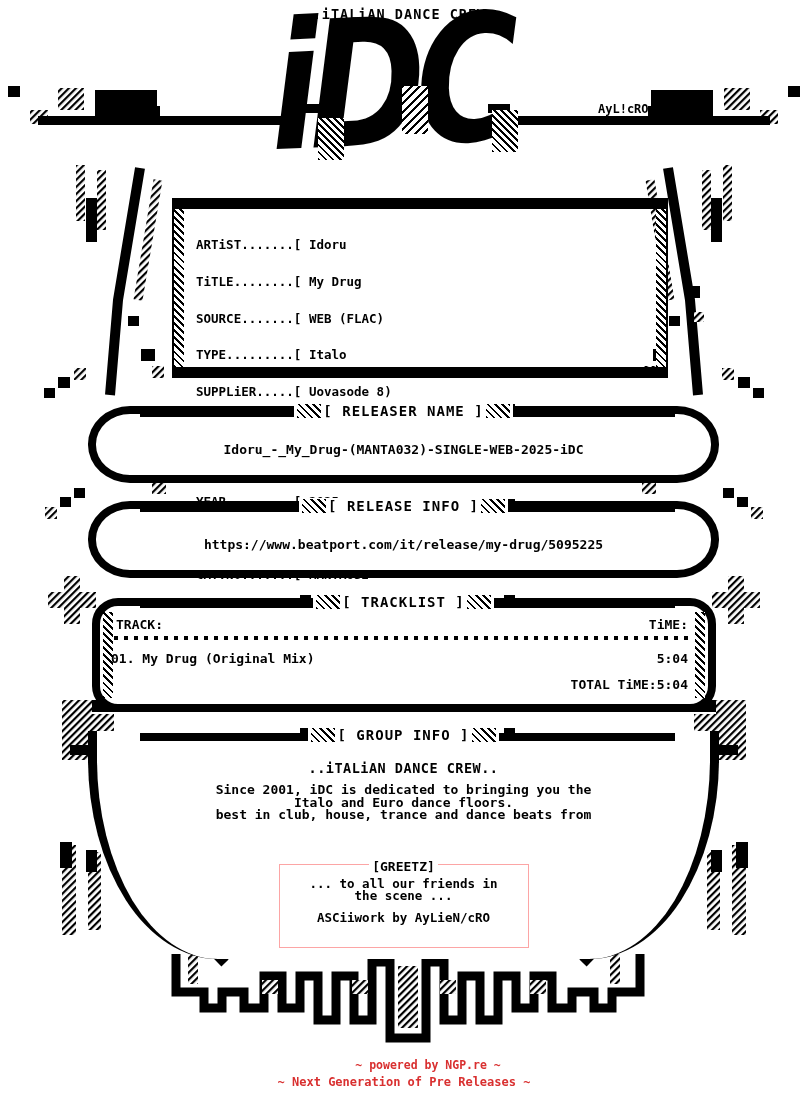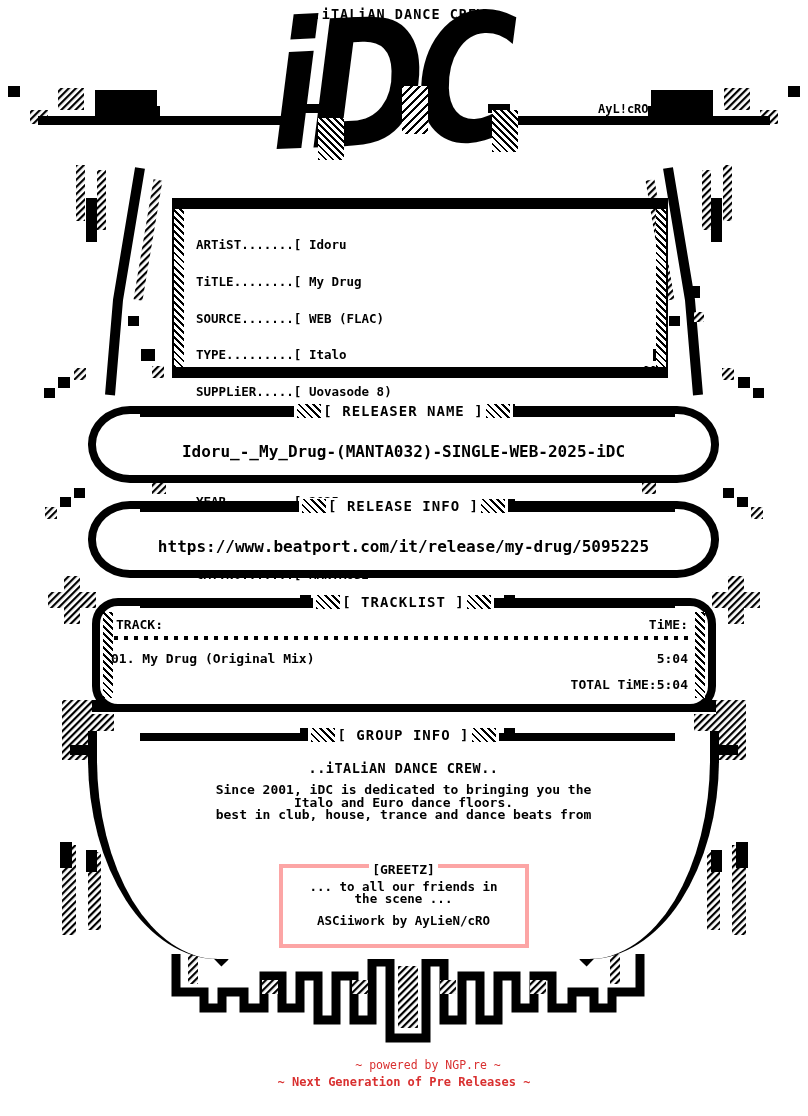--- a/index.html
+++ b/index.html
@@ -36,50 +36,50 @@
   .sec-bar::before,.sec-bar::after{content:"";position:absolute;top:-5px;width:11px;height:10px;background:#000;}
   .sec-bar::before{left:160px;} .sec-bar::after{right:160px;}
   .sec-label{position:absolute;left:0;right:0;top:0;text-align:center;}
   .sec-label .lbl-box{display:inline-block;background:#fff;padding:0 1px;font-size:14px;letter-spacing:1px;font-weight:bold;}
   .hx{display:inline-block;width:24px;height:14px;vertical-align:-2px;margin:0 2px;}
 
   
   .bubble{border:8px solid #000;border-radius:42px/38px;box-sizing:border-box;background:#fff;}
   .bubble-rn{left:88px;top:406px;width:631px;height:77px;}
   .bubble-ri{left:88px;top:501px;width:631px;height:77px;}
-  .bubble-text{position:absolute;left:0;right:0;top:28px;text-align:center;font-size:16px;font-weight:bold;}
+  .bubble-text{position:absolute;left:0;right:0;top:28px;text-align:center;font-size:13px;font-weight:bold;}
 
   
   .tbox{left:92px;top:598px;width:624px;height:114px;border:8px solid #000;border-radius:26px;box-sizing:border-box;background:#fff;}
   .tbox .edge-l{position:absolute;left:3px;top:6px;bottom:6px;width:10px;}
   .tbox .edge-r{position:absolute;right:3px;top:6px;bottom:6px;width:10px;}
   .tl-row{position:absolute;left:0;right:0;display:flex;justify-content:space-between;
           padding:0 20px 0 16px;font-size:13px;font-weight:bold;box-sizing:border-box;}
   .tl-dots{position:absolute;left:14px;right:14px;top:30px;height:4px;
            background:repeating-linear-gradient(90deg,#000 0 4px,transparent 4px 10px);}
   .tl-track{padding:0 20px 0 11px;}
 
   
   .gbox{left:88px;top:731px;width:631px;height:228px;box-sizing:border-box;background:#fff;
         border-left:9px solid #000;border-right:9px solid #000;
         border-bottom:0;border-radius:0 0 130px 130px/0 0 200px 200px;}
   .crew-line{top:29px;font-size:13.5px;letter-spacing:.5px;font-weight:bold;}
   .gi-par{top:53px;font-size:13px;line-height:12.6px;font-weight:bold;}
 
   
   .greetz{position:absolute;left:50%;margin-left:-125px;top:133px;width:250px;height:84px;
-          border:4px solid #fca5a5;box-sizing:border-box;}
+          border:1px solid #fca5a5;box-sizing:border-box;}
   .greetz-label{position:absolute;left:0;right:0;top:-9px;text-align:center;}
   .greetz-label span{background:#fff;padding:0 3px;font-size:13px;font-weight:bold;}
   .gz-l1{top:11px;font-size:12.5px;font-weight:bold;}
   .gz-l2{top:23px;font-size:12.5px;font-weight:bold;}
   .gz-credit{top:45px;font-size:12.5px;font-weight:bold;}
 
   
-  .footer1{top:1058px;font-size:11.5px;font-weight:normal;color:#d93030;padding-left:48px;}
+  .footer1{top:1058px;font-size:11.5px;font-weight:bold;color:#d93030;padding-left:48px;}
   .footer2{top:1075px;font-size:12px;font-weight:bold;color:#d93030;}
 
   svg.orn{left:0;top:0;pointer-events:none;}
 </style>
 </head>
 <body>
 
 <svg class="abs orn" width="808" height="1116" viewBox="0 0 808 1116">
   <defs>
     <pattern id="ph" width="5" height="5" patternUnits="userSpaceOnUse" patternTransform="rotate(45)">

